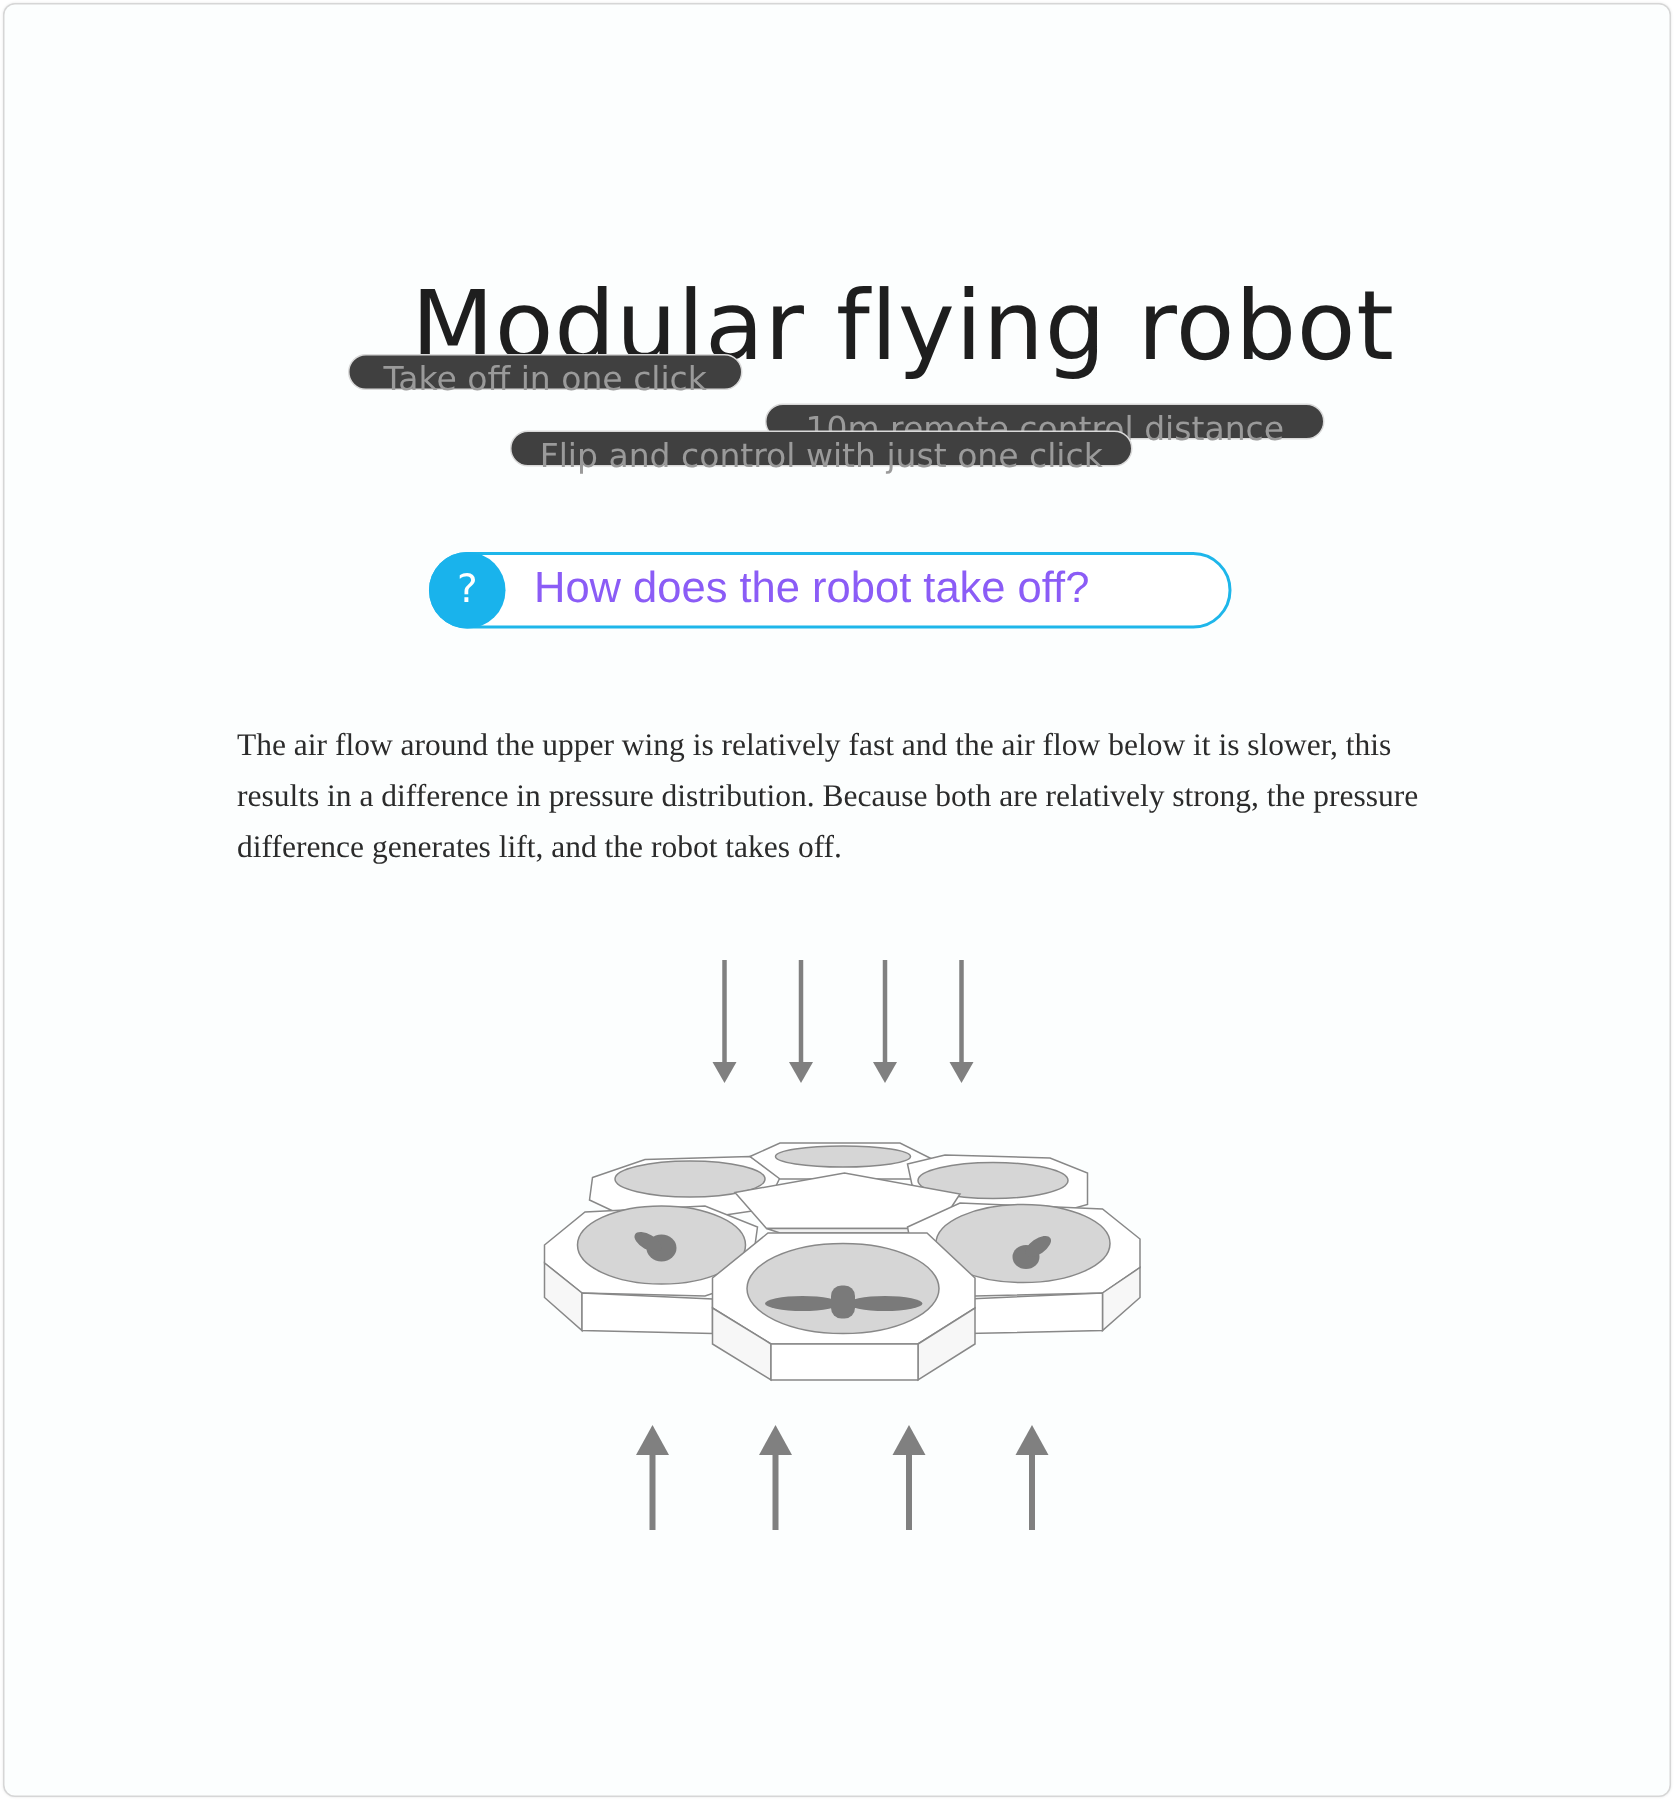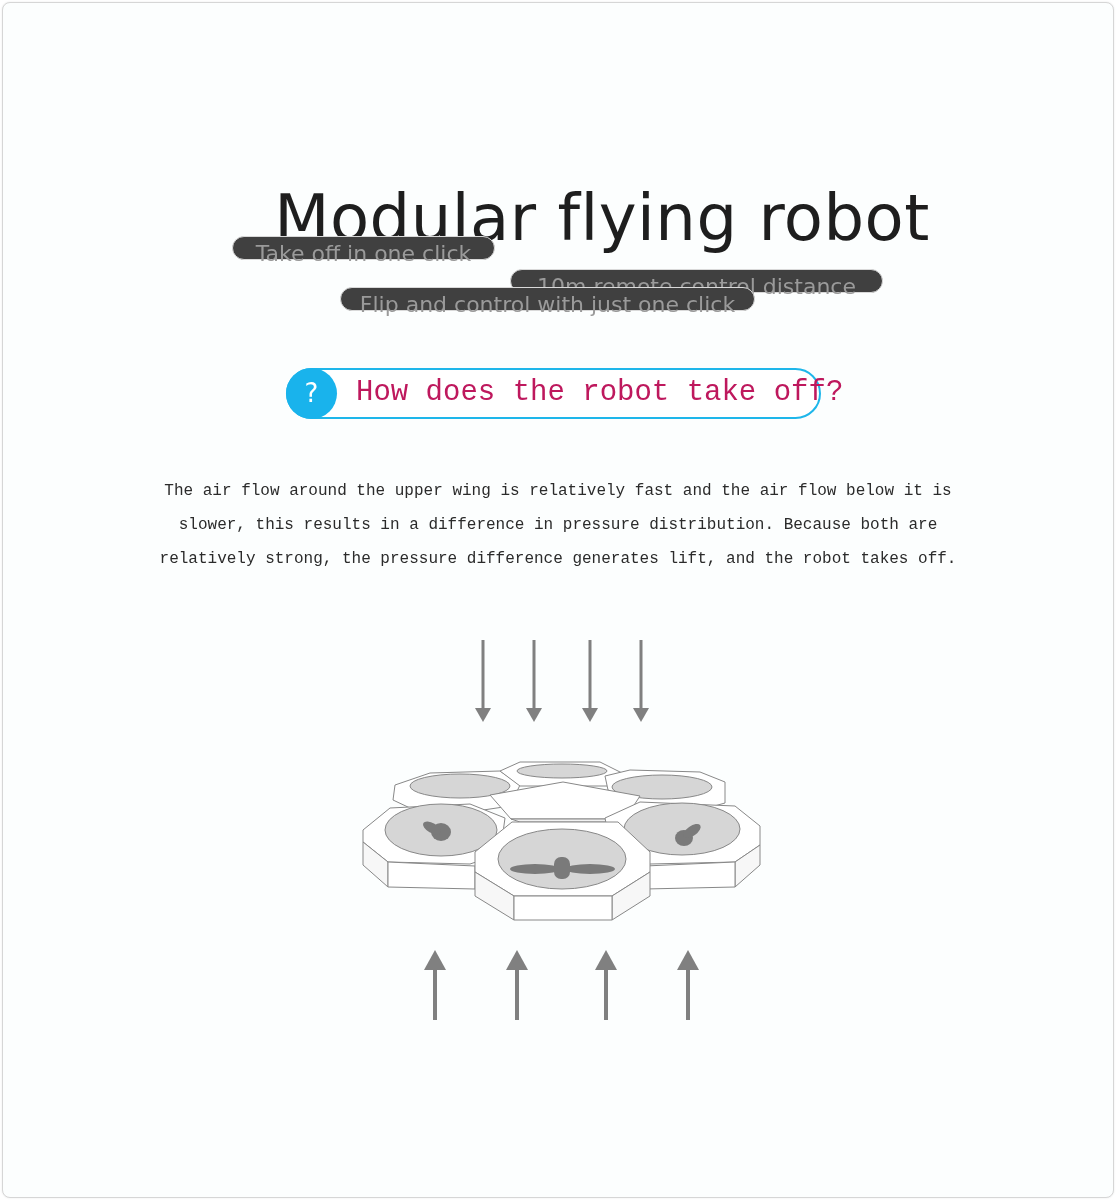--- a/index.html
+++ b/index.html
@@ -24,27 +24,27 @@
     .question {
       position: absolute; left: 286px; top: 368px; width: 535px; height: 51px;
       border: 2px solid #1eb6ea; border-radius: 26px; box-sizing: border-box; background: #fff;
     }
     .q-badge {
       position: absolute; left: -2px; top: -2px; width: 51px; height: 51px; border-radius: 50%;
       background: #19b3ec; color: #fff; font-size: 26px; line-height: 51px; text-align: center;
       font-family: "DejaVu Sans", sans-serif;
     }
     .q-text {
-      position: absolute; left: 68px; top: 6px; font-size: 29px; color: #be185d;
-      font-family: Liberation Mono, monospace; white-space: nowrap;
+      position: absolute; left: 68px; top: 6px; font-size: 29px; color: #8b5cf6;
+      font-family: Liberation Sans, sans-serif; white-space: nowrap;
     }
     .desc {
-      position: absolute; left: 158px; top: 458px; width: 800px; text-align: center;
-      font-size: 16px; line-height: 34px; color: #2b2b2b;
-      font-family: Liberation Mono, monospace;
+      position: absolute; left: 158px; top: 458px; width: 800px; 
+      font-size: 21px; line-height: 34px; color: #2b2b2b;
+      font-family: Liberation Serif, serif;
     }
     .diagram { position: absolute; left: 0; top: 620px; }
   </style>
 </head>
 <body>
 
 <div class="card"></div>
 
 <h1 class="title">Modular flying robot</h1>
 

